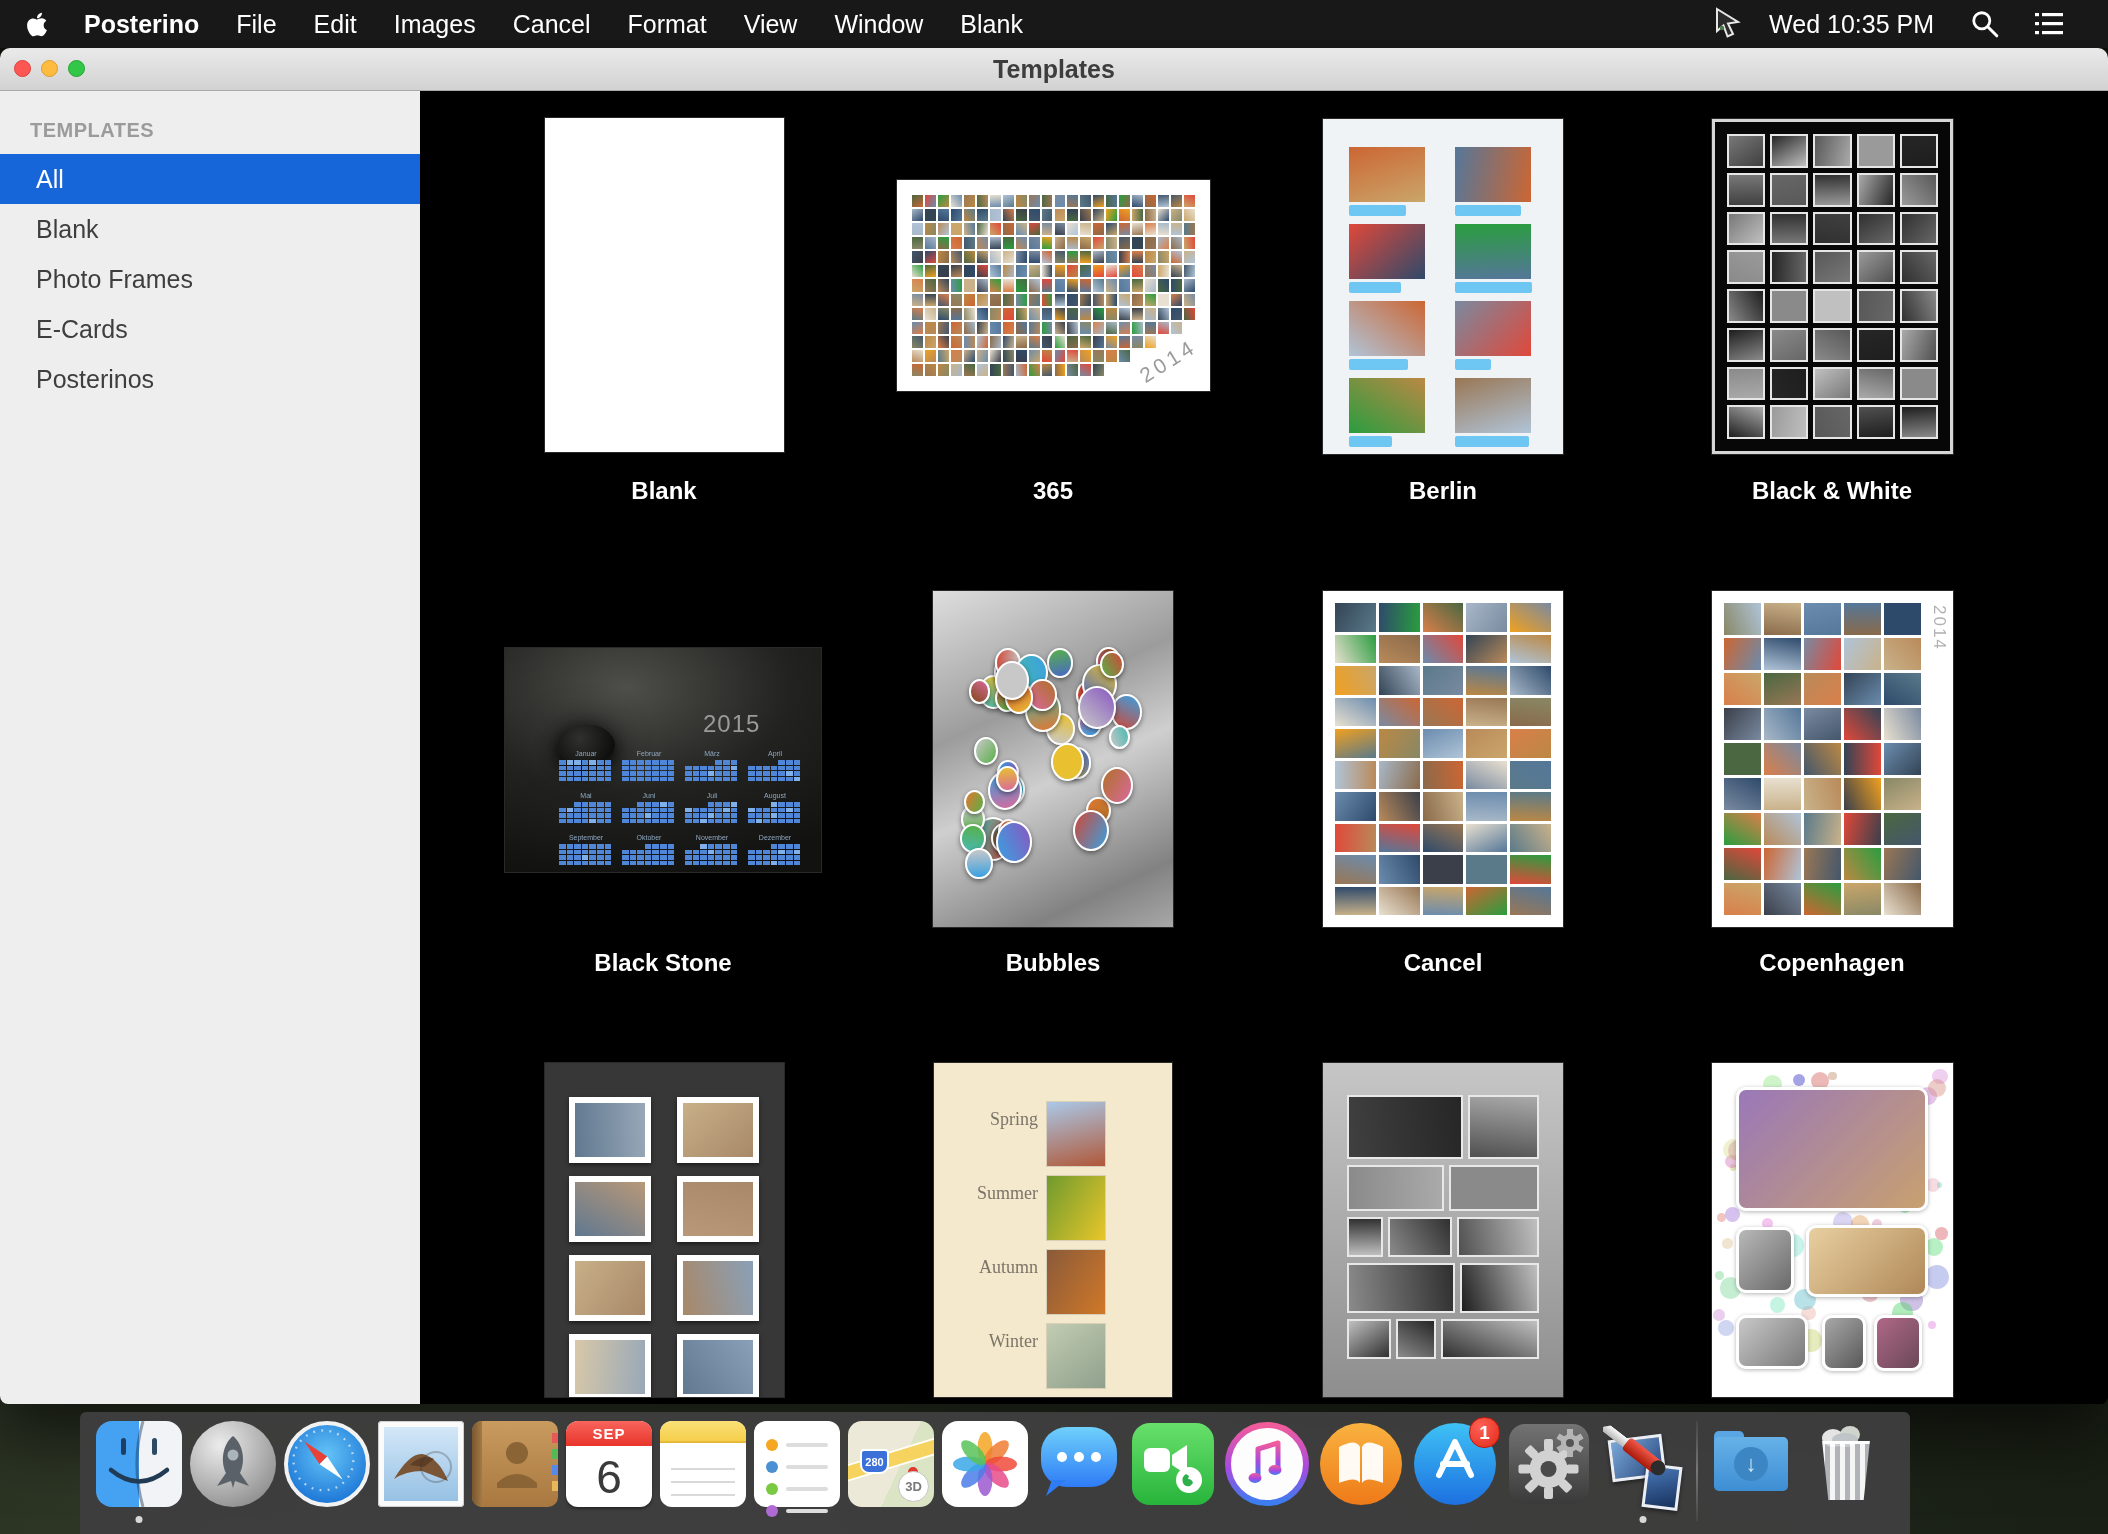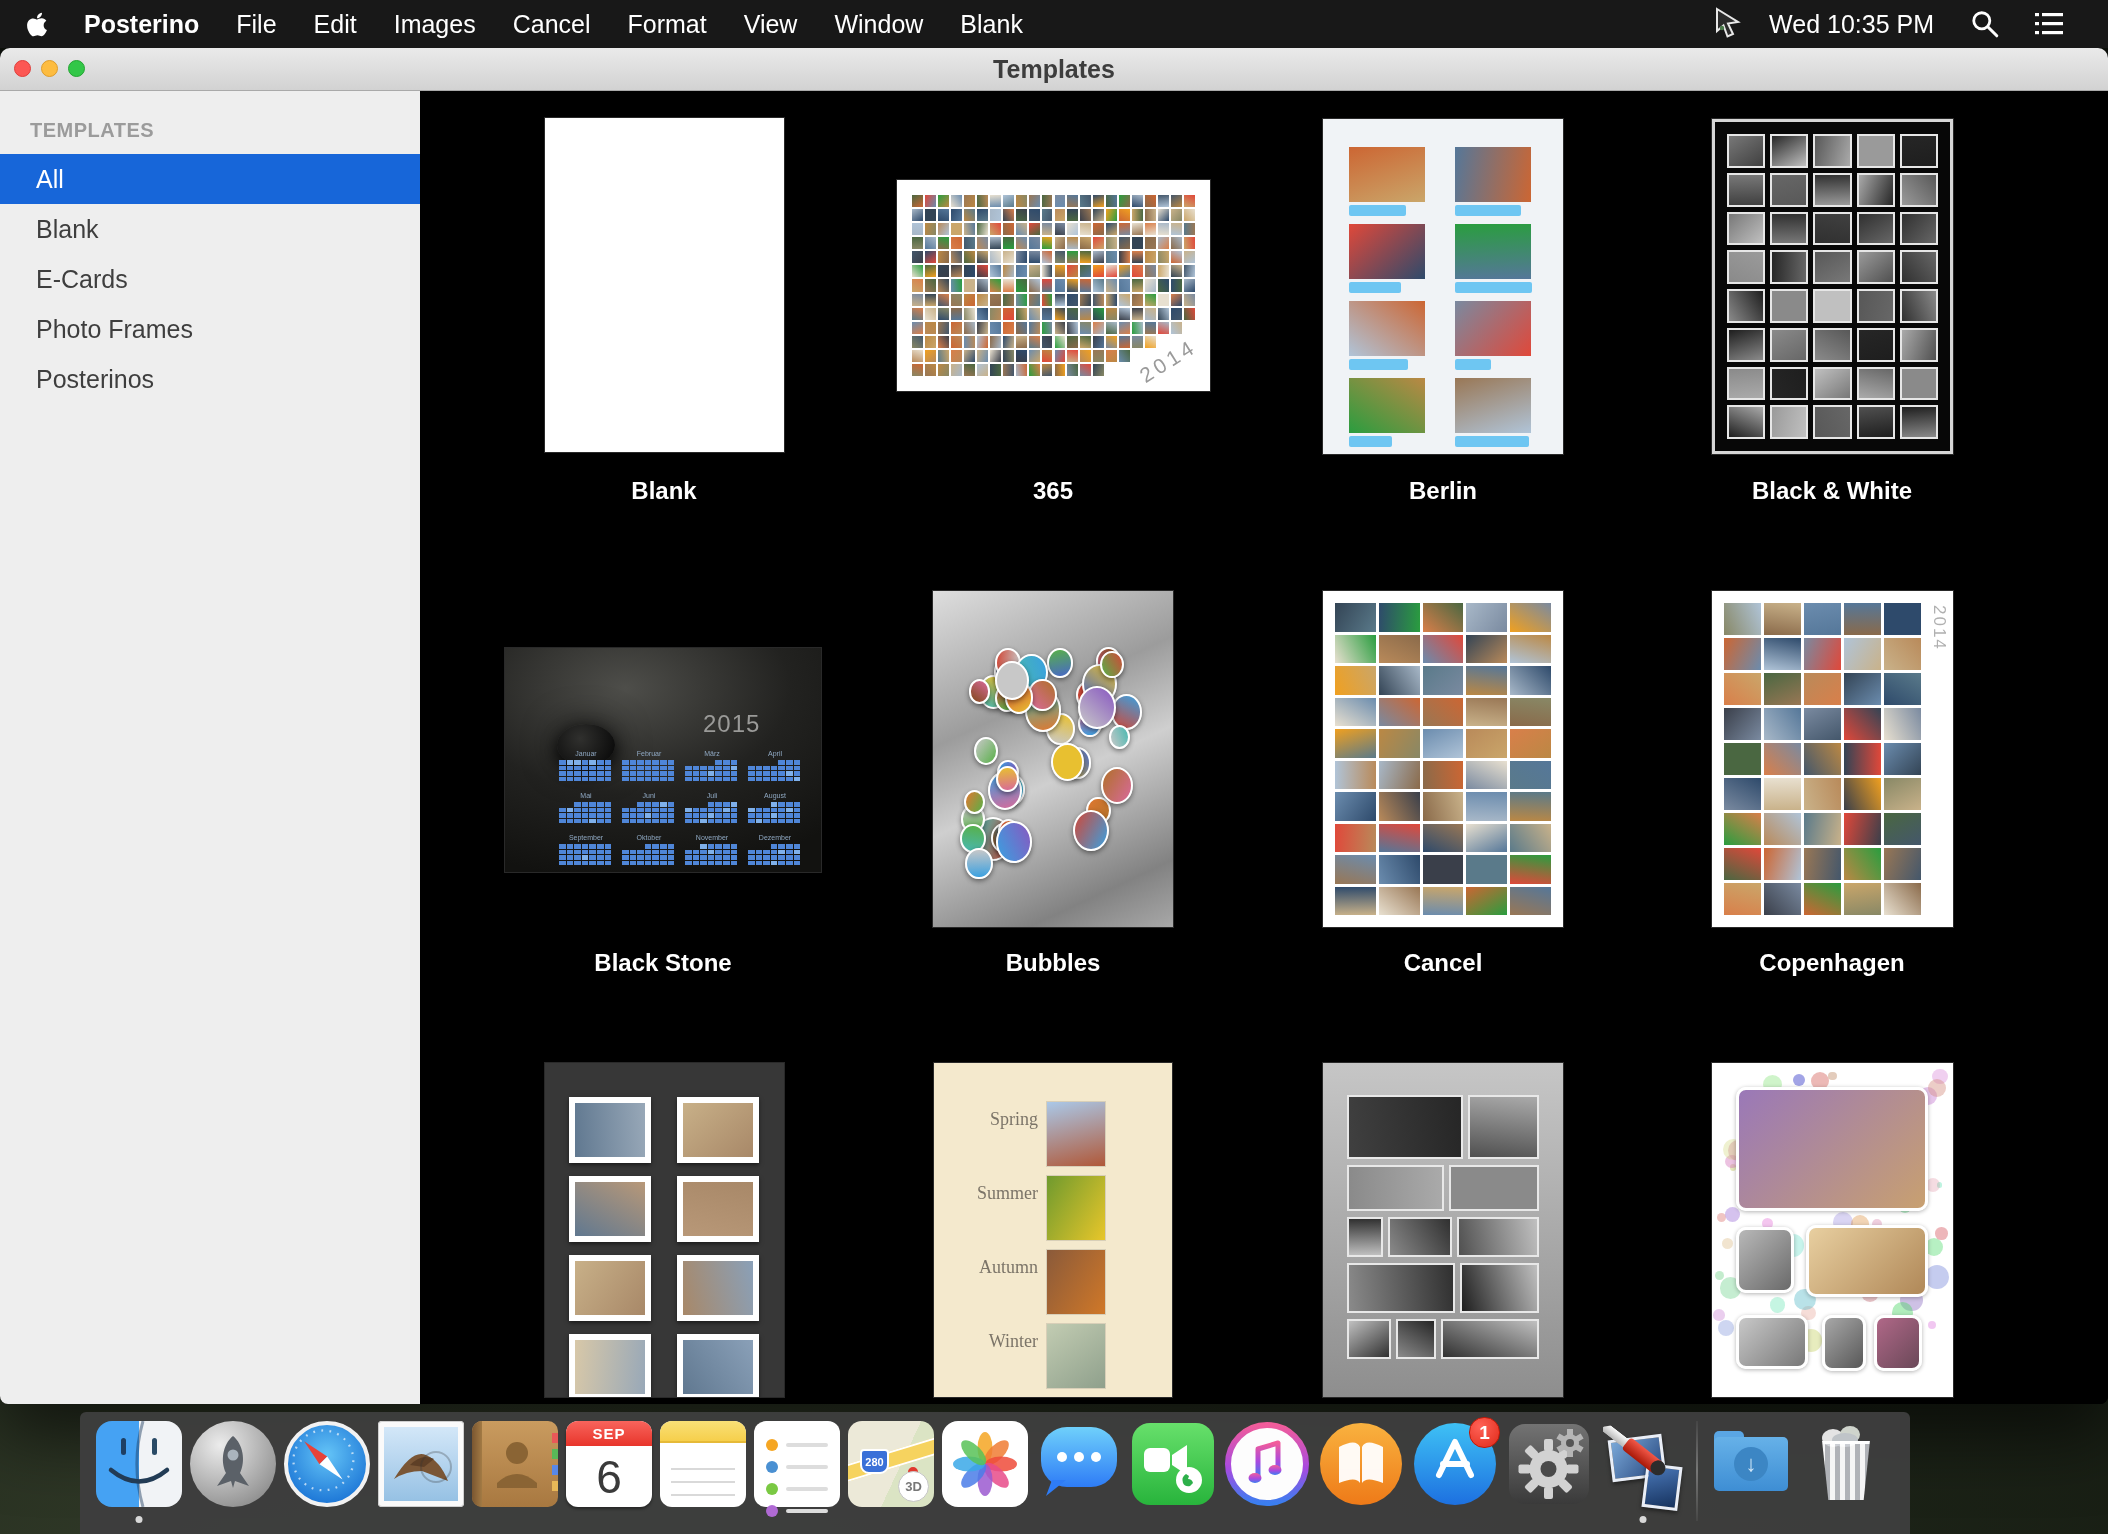--- a/index.html
+++ b/index.html
@@ -179,22 +179,22 @@
         <span class="tl green"></span>
       </div>
       <div class="title">Templates</div>
     </div>
 
     <div class="main">
       <div class="sidebar">
         <div class="sb-header">TEMPLATES</div>
         <div class="sb-item selected">All</div>
         <div class="sb-item">Blank</div>
+        <div class="sb-item">Photo Frames</div>
         <div class="sb-item">E-Cards</div>
-        <div class="sb-item">Photo Frames</div>
         <div class="sb-item">Posterinos</div>
       </div>
 
       <div class="content">
         <div class="tile" id="tile0" style="left:125px;top:27px;width:239px;height:334px;background:#fff;"></div>
         <div class="tile" id="tile1" style="left:477px;top:89px;width:313px;height:211px;background:#fff;">
             <div class="gen" style="position: absolute; left: 15px; top: 15px; width: 10.9545px; height: 12.0769px; background: linear-gradient(325deg, rgb(204, 102, 51), rgb(74, 103, 65));"></div>
             <div class="gen" style="position: absolute; left: 27.9545px; top: 15px; width: 10.9545px; height: 12.0769px; background: linear-gradient(113deg, rgb(224, 72, 58), rgb(107, 140, 174));"></div>
             <div class="gen" style="position: absolute; left: 40.9091px; top: 15px; width: 10.9545px; height: 12.0769px; background: linear-gradient(131deg, rgb(42, 157, 63), rgb(187, 136, 68));"></div>
             <div class="gen" style="position: absolute; left: 53.8636px; top: 15px; width: 10.9545px; height: 12.0769px; background: linear-gradient(235deg, rgb(107, 140, 174), rgb(232, 224, 208));"></div>

